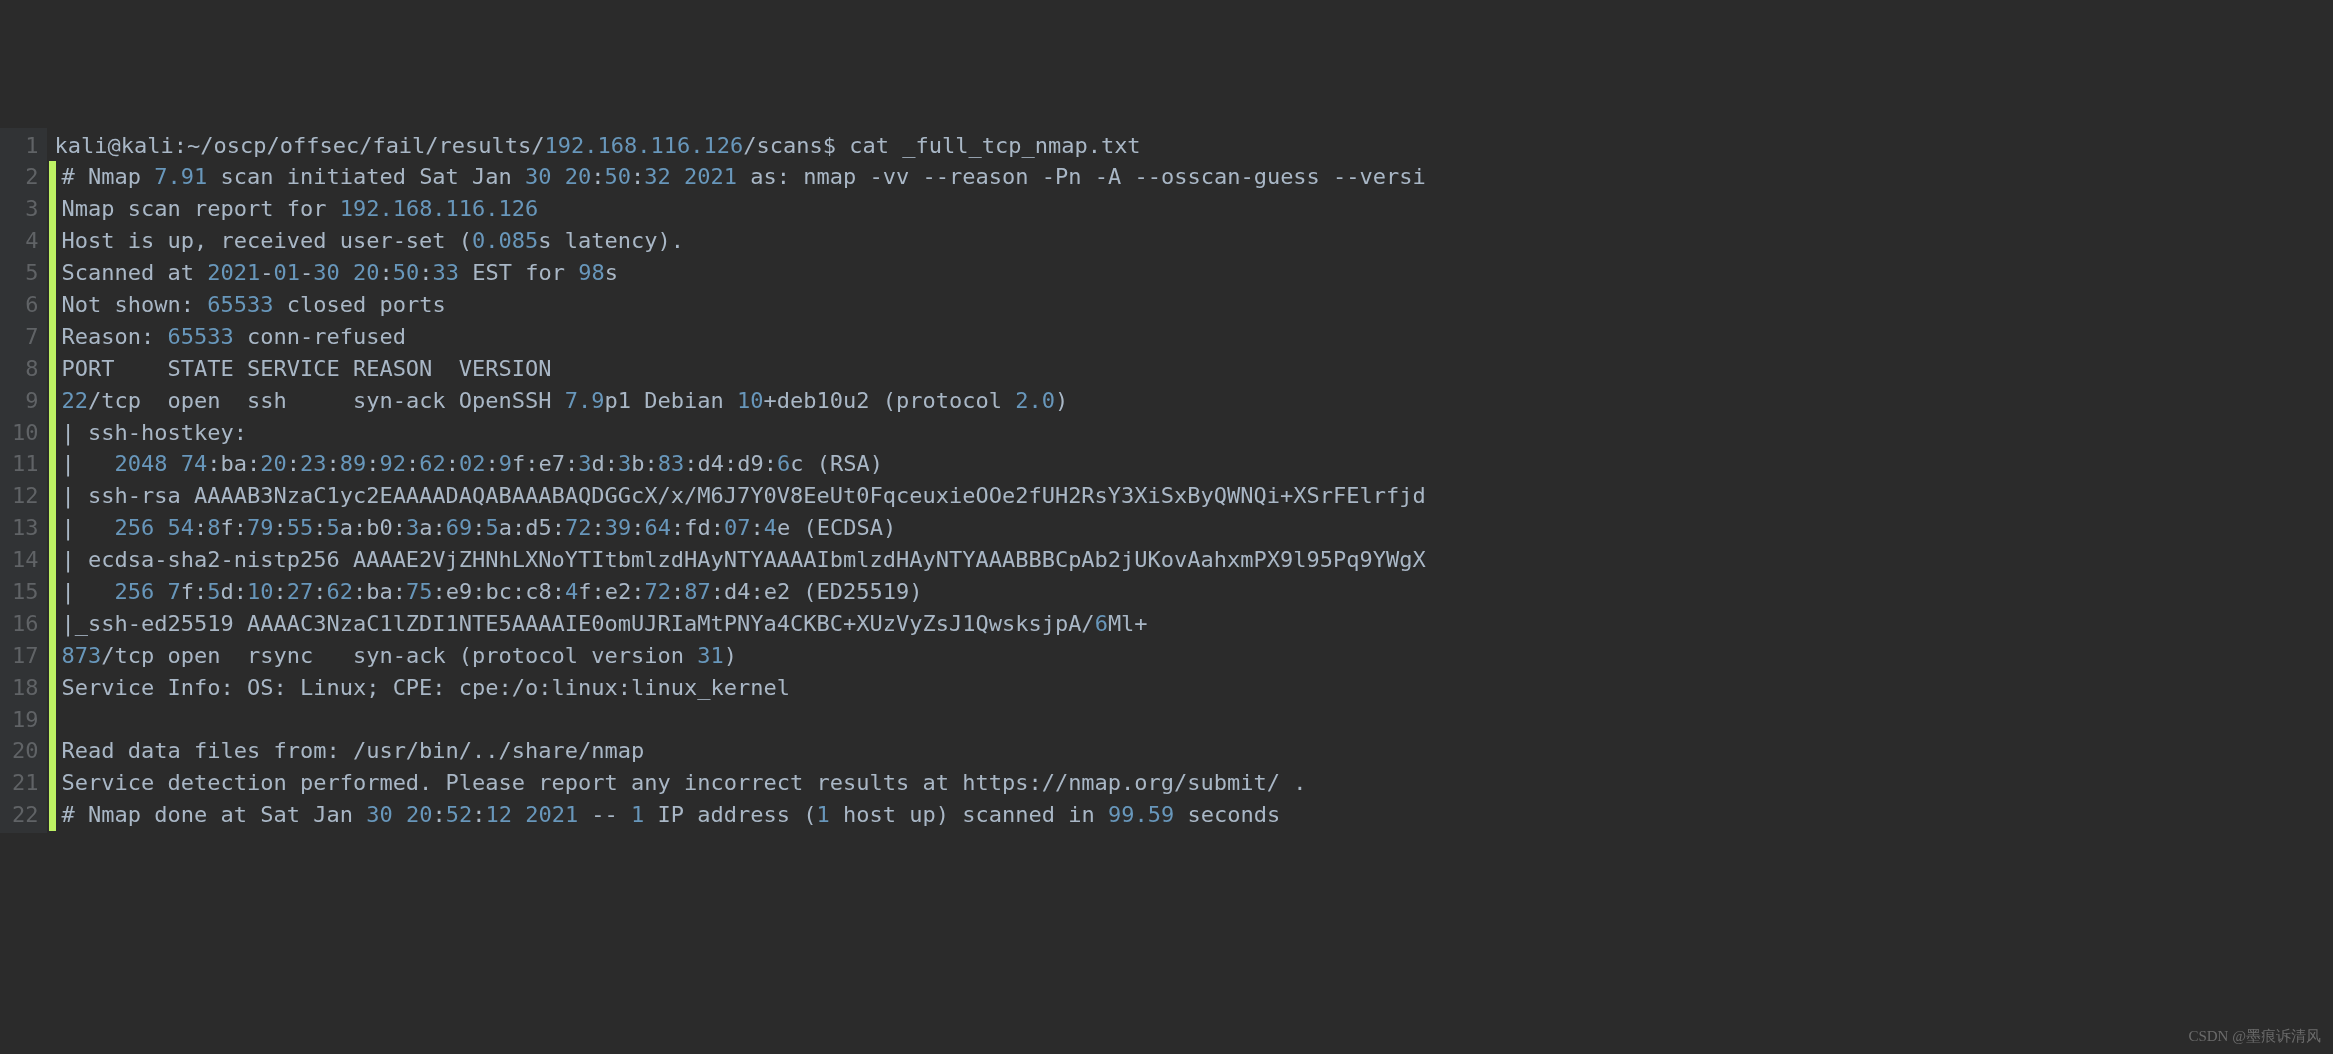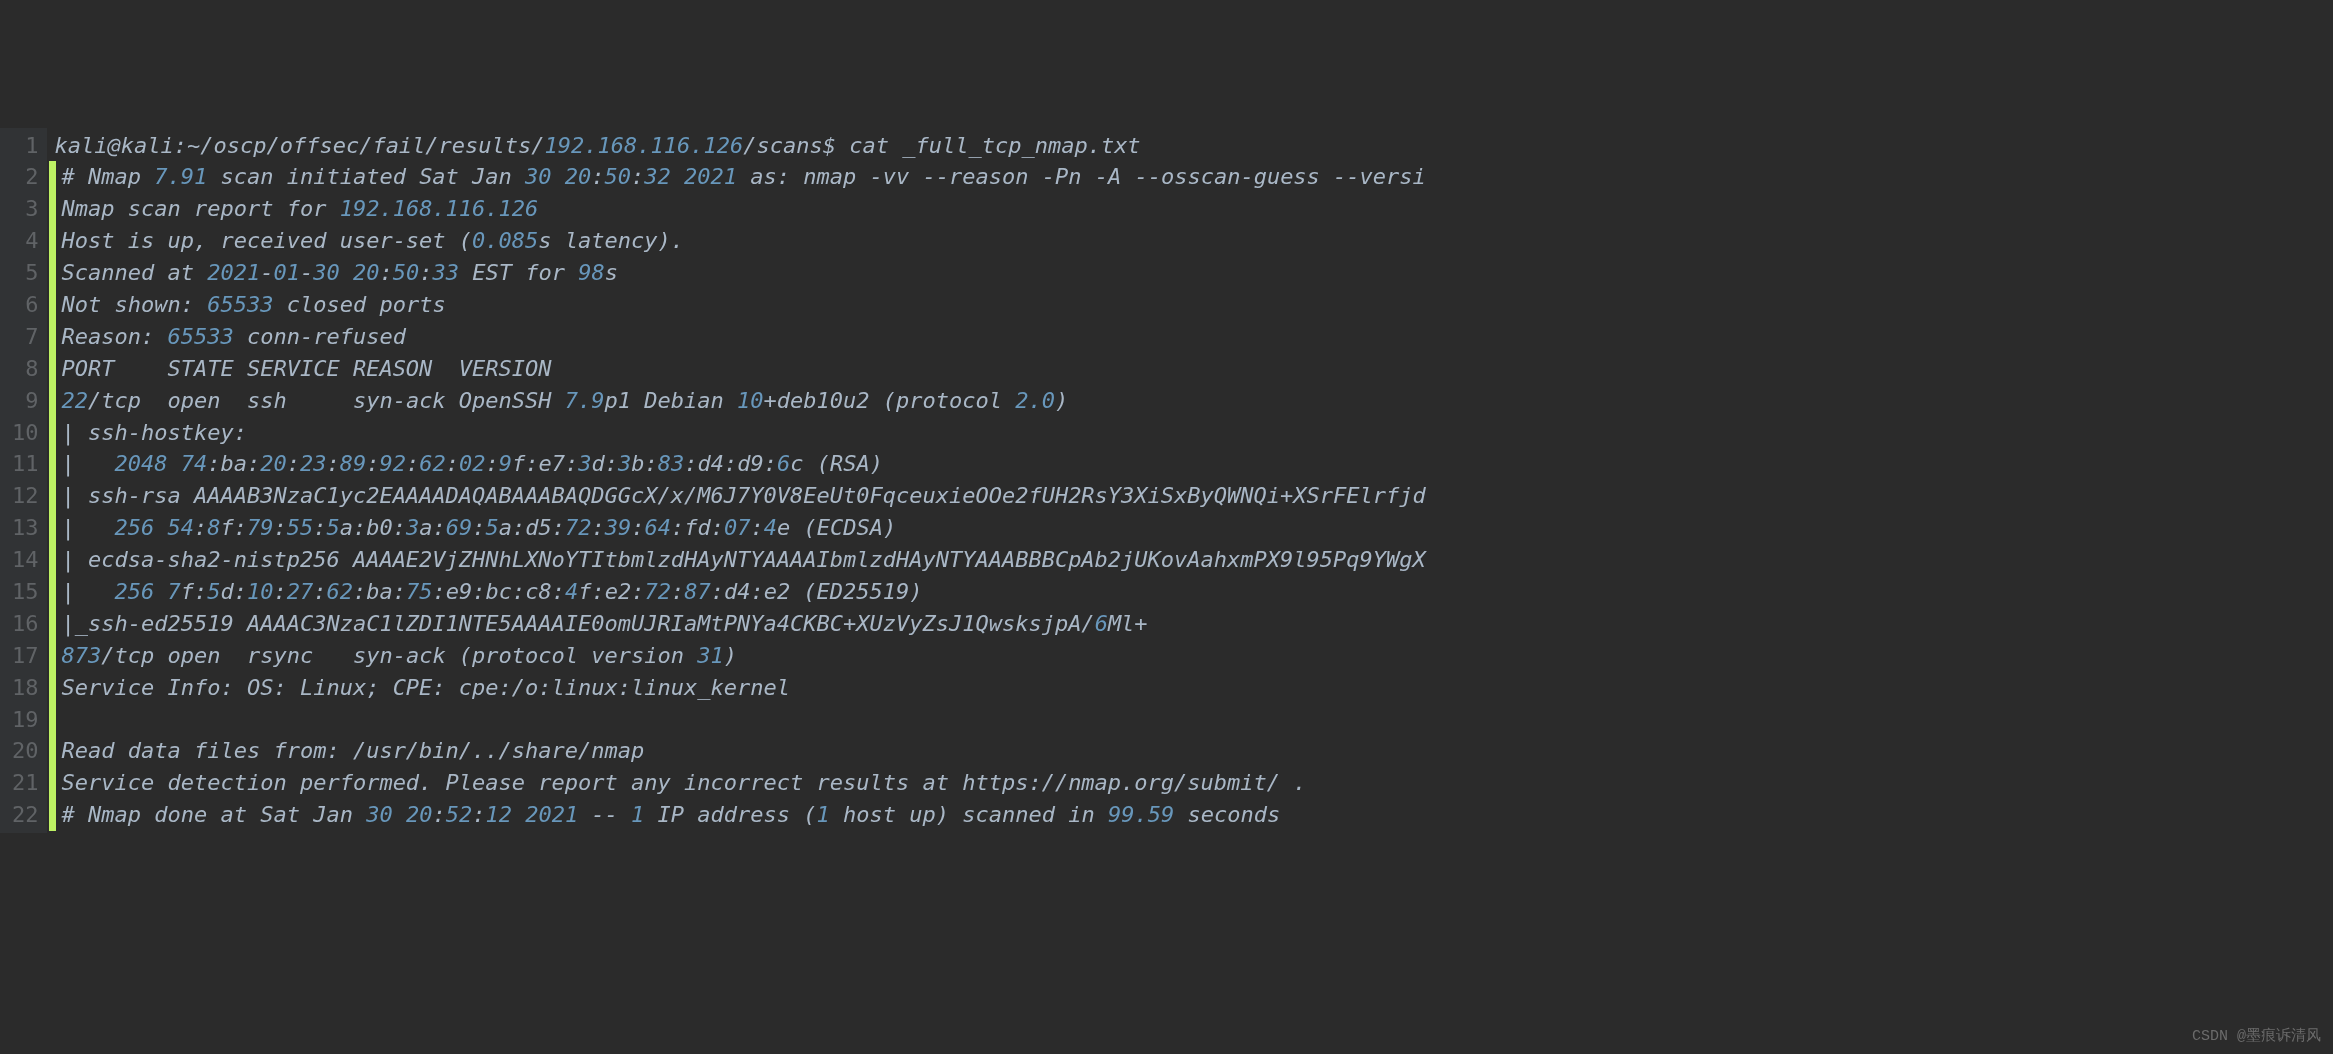--- a/index.html
+++ b/index.html
@@ -20,33 +20,32 @@
     background: #313335;
     padding: 2px 8px 2px 12px;
     user-select: none;
     min-width: 42px;
   }
   .code {
     padding: 2px 0 2px 8px;
     position: relative;
     flex: 1;
     overflow: hidden;
-    font-style: italic;
   }
   .code .line { border-left: 7px solid #bef264; padding-left: 6px; margin-left: -6px;}
   .code .line:first-child { border-left: none; }
   .t  { color: #a9b7c6; }          
   .n  { color: #6897bb; }          
   .watermark {
     position: absolute;
     right: 12px;
     bottom: 6px;
     font-size: 15px;
     color: #6b6b6b;
-    font-family: Liberation Mono, monospace;
+    font-family: Liberation Serif, serif;
     white-space: nowrap;
   }
 </style>
 </head>
 <body>
 
 
 
 <div class="editor">
   <div class="gutter" id="gutter">1

